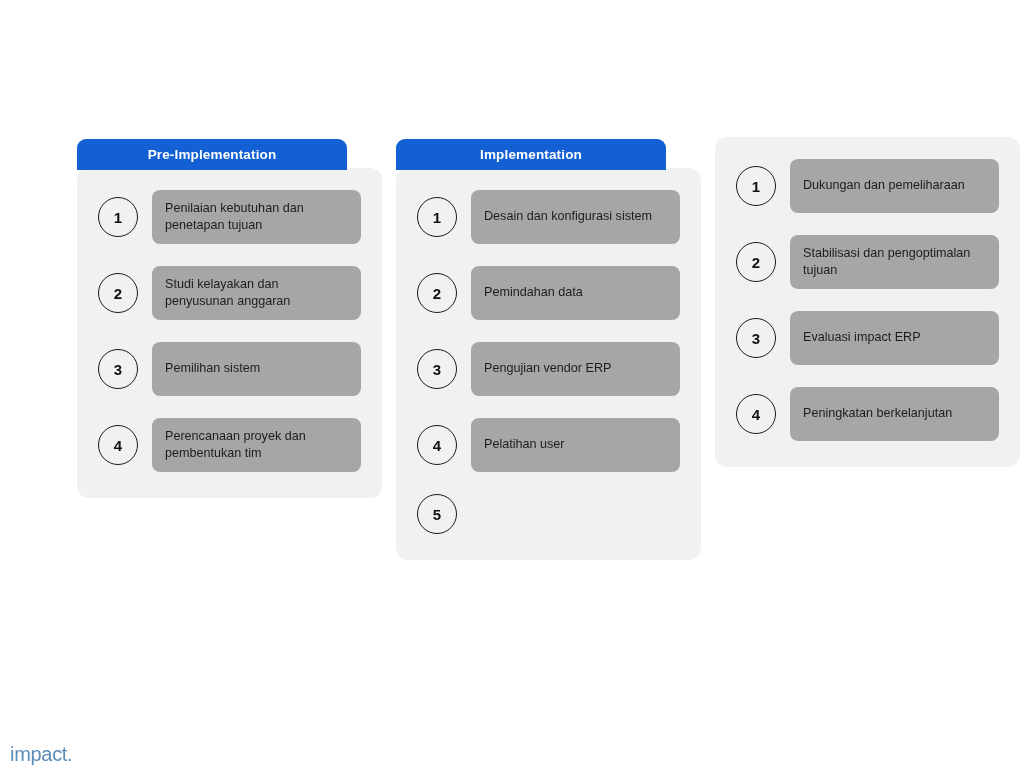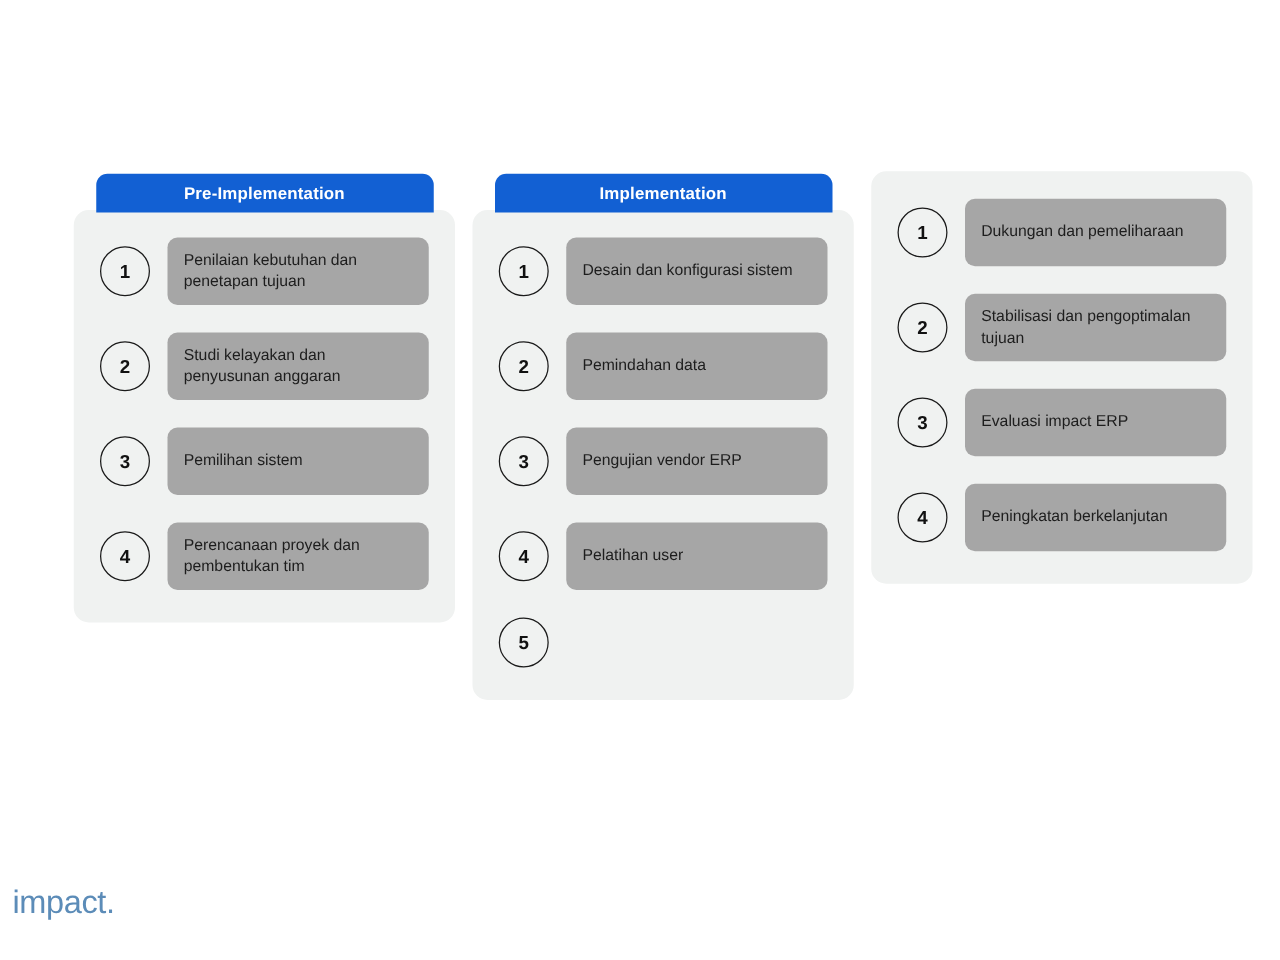--- a/index.html
+++ b/index.html
@@ -28,21 +28,21 @@
     display: flex;
     align-items: flex-start;
     gap: 14px;
   }
 
   .column {
     position: relative;
     width: 305px;
     display: flex;
     flex-direction: column;
-    align-items: center;
+    align-items: flex-start;
     padding-left: 36px;
   }
 
   .col-header {
     position: relative;
     z-index: 2;
     width: 270px;
     height: 31px;
     background: #1260D3;
     border-radius: 9px 9px 0 0;
@@ -101,22 +101,22 @@
     padding: 8px 13px;
     color: #1d1d1d;
     font-size: 12.6px;
     line-height: 1.38;
   }
 
   
   .logo {
     position: absolute;
     left: 10px;
-    top: 708px;
-    font-size: 26px;
+    top: 744px;
+    font-size: 20px;
     font-weight: normal;
     color: #5C8CB8;
     letter-spacing: -0.3px;
     line-height: 1;
   }
 </style>
 </head>
 <body>
 
 <div id="slide">

